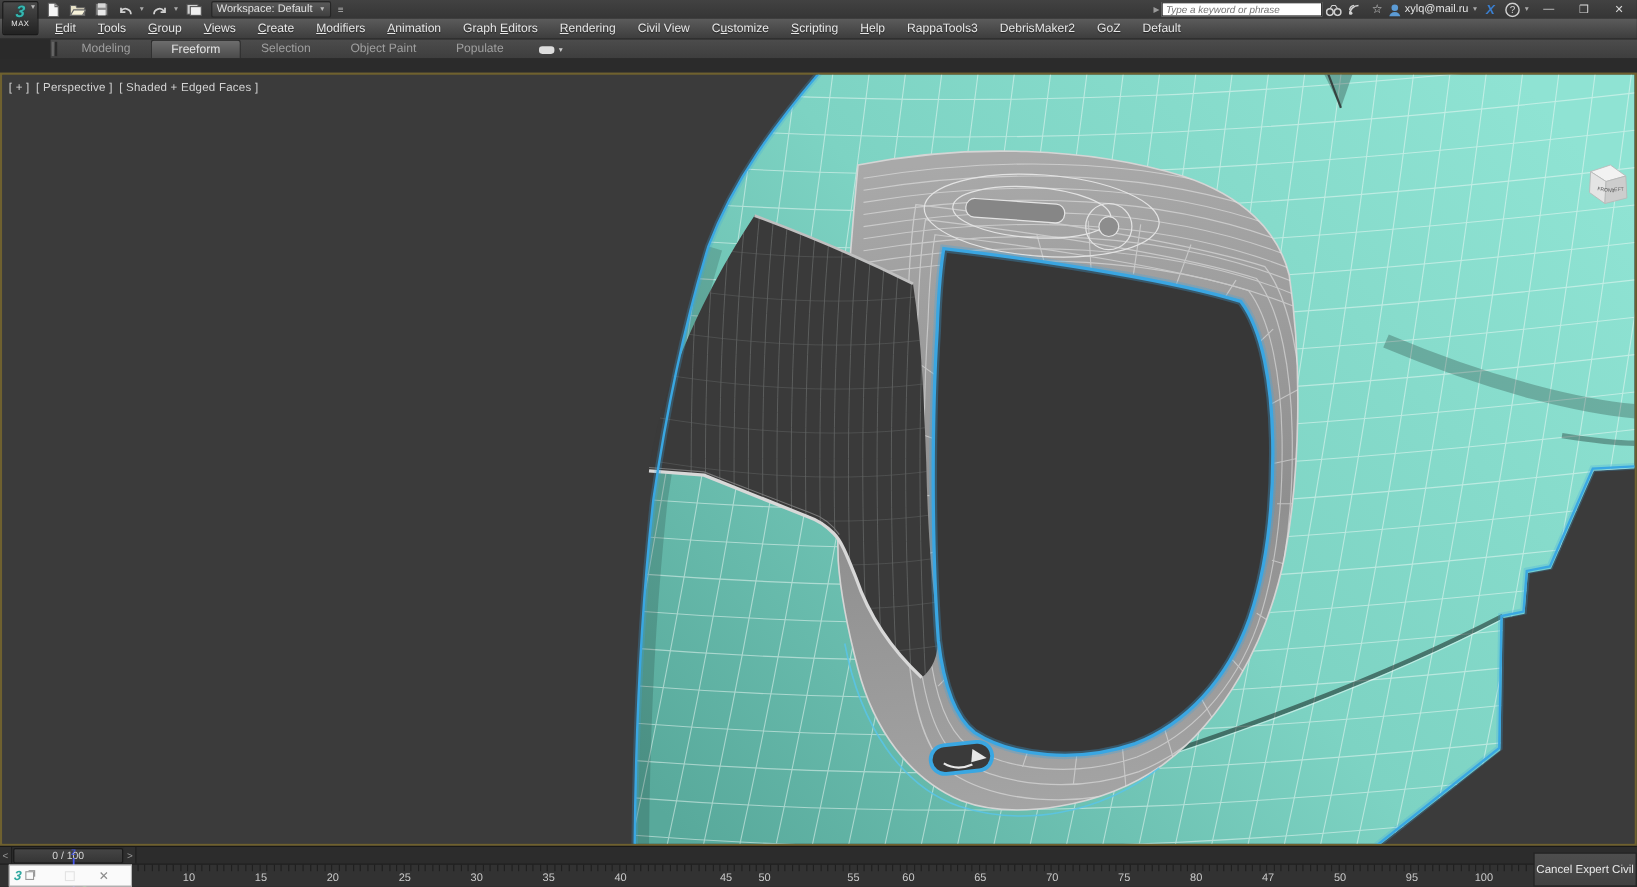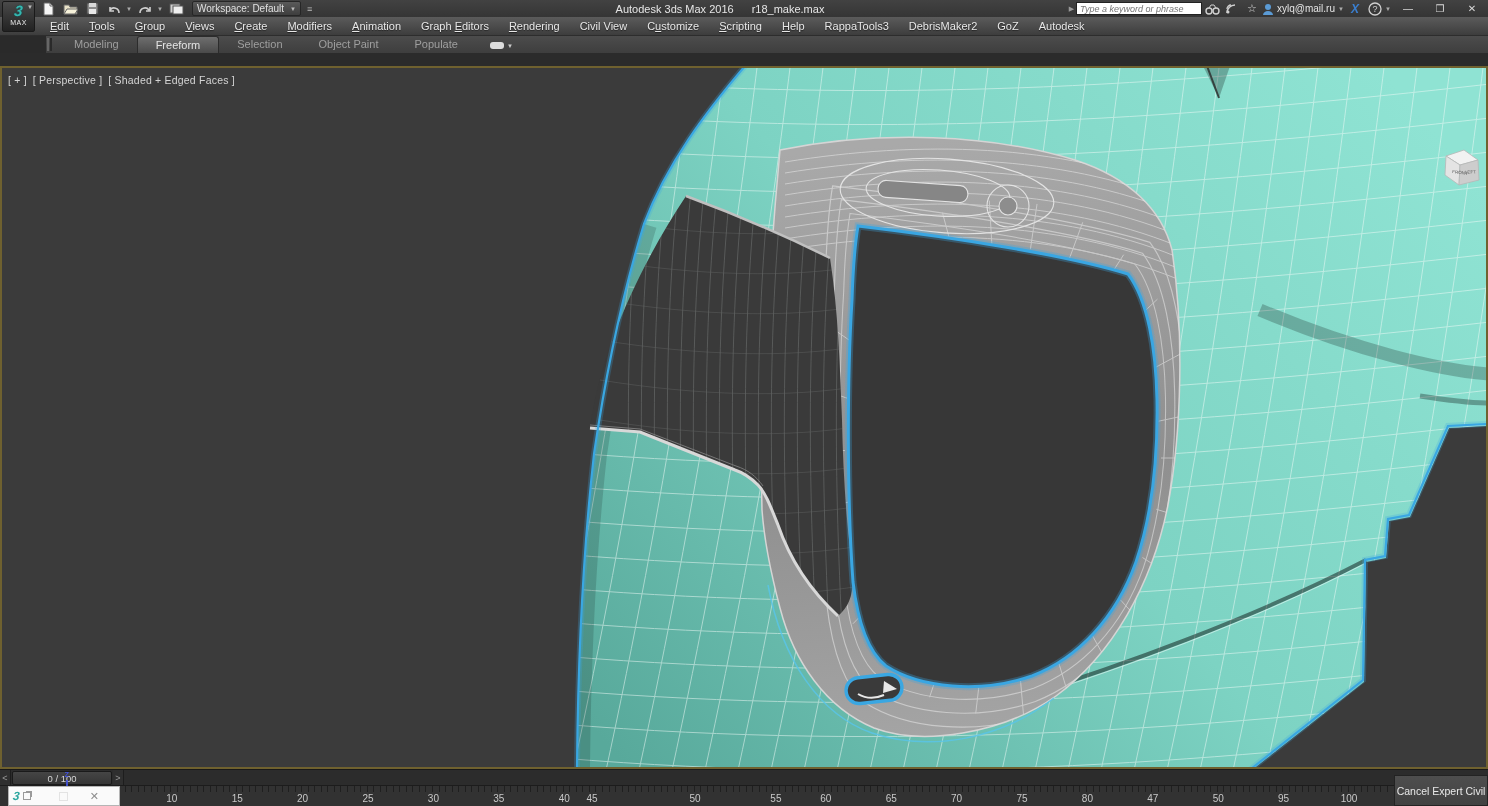--- a/index.html
+++ b/index.html
@@ -23,21 +23,21 @@
     background:linear-gradient(#5a5a5a,#3e3e3e); border:1px solid #262626; border-radius:2px;
     padding:0 4px; font-size:10px; color:#e0e0e0; cursor:pointer; }
   #workspace .caret { font-size:6px; color:#bbb; margin-left:6px; }
   #qat-overflow { color:#bbb; font-size:9px; margin-left:4px; cursor:pointer; }
   #title-center { position:absolute; left:420px; width:600px; top:0; height:17px;
     display:flex; align-items:center; justify-content:center; gap:18px;
     font-size:11px; color:#e6e6e6; }
   #title-right { position:absolute; right:0; top:0; height:17px; display:flex; align-items:center; }
   #search-wrap { display:flex; align-items:center; }
   #search-arrow { color:#999; font-size:7px; margin-right:2px; }
-  #search-input { width:126px; height:13px; font-size:9px; font-style:italic; color:#777;
+  #search-input { width:146px; height:13px; font-size:9px; font-style:italic; color:#777;
     border:1px solid #222; background:#fff; padding:0 3px; font-family:"Liberation Sans",sans-serif; }
   .tbtn { width:20px; height:15px; display:flex; align-items:center; justify-content:center;
     cursor:pointer; color:#cfcfcf; font-size:11px; }
   #account { display:flex; align-items:center; font-size:10px; color:#e4e4e4; cursor:pointer; gap:3px; }
   #exchange-x { color:#3a7fd0; font-weight:bold; font-style:italic; font-size:12px; }
   .winbtn { width:32px; height:17px; display:flex; align-items:center; justify-content:center;
     color:#d8d8d8; font-size:10px; cursor:pointer; }
   
   #menubar { position:absolute; left:0; top:17px; width:1488px; height:19px;
     background:linear-gradient(#5b5b5b,#3d3d3d); border-bottom:1px solid #2d2d2d;
@@ -141,24 +141,20 @@
           <rect x="1" y="2" width="10" height="9" fill="#cfcfcf" stroke="#555"></rect>
           <rect x="4" y="4" width="10" height="8" fill="#efefef" stroke="#555"></rect>
         </svg>
     </div>
     <div id="workspace">
       <span>Workspace: Default</span>
       <span class="caret">▼</span>
     </div>
     <span id="qat-overflow">≡</span>
   </div>
-  <div id="title-center">
-    <span>Autodesk 3ds Max 2016</span>
-    <span>r18_make.max</span>
-  </div>
   <div id="title-right">
     <div id="search-wrap">
       <span id="search-arrow">▶</span>
       <input id="search-input" placeholder="Type a keyword or phrase" style="">
     </div>
     <div class="tbtn">
       <svg width="15" height="12">
           <circle cx="4" cy="8" r="3" fill="none" stroke="#d0d0d0" stroke-width="1.4"></circle>
           <circle cx="11" cy="8" r="3" fill="none" stroke="#d0d0d0" stroke-width="1.4"></circle>
           <path d="M4,5 l2,-3 h3 l2,3" fill="none" stroke="#d0d0d0"></path>
@@ -207,21 +203,21 @@
     <div class="menu-item"><span><span class="u">A</span>nimation</span></div>
     <div class="menu-item"><span>Graph <span class="u">E</span>ditors</span></div>
     <div class="menu-item"><span><span class="u">R</span>endering</span></div>
     <div class="menu-item"><span>Civil View</span></div>
     <div class="menu-item"><span>C<span class="u">u</span>stomize</span></div>
     <div class="menu-item"><span><span class="u">S</span>cripting</span></div>
     <div class="menu-item"><span><span class="u">H</span>elp</span></div>
     <div class="menu-item"><span>RappaTools3</span></div>
     <div class="menu-item"><span>DebrisMaker2</span></div>
     <div class="menu-item"><span>GoZ</span></div>
-    <div class="menu-item"><span>Autodesk</span></div>
+    <div class="menu-item"><span>Default</span></div>
   </div>
 
 <div id="ribbonbar">
   <div id="ribbon-grip"></div>
   <div style="display:flex;align-items:flex-end;">
 
   <div class="rtab"><span>Modeling</span></div>
       <div class="rtab active"><span>Freeform</span></div>
       <div class="rtab"><span>Selection</span></div>
       <div class="rtab"><span>Object Paint</span></div>
@@ -662,21 +658,21 @@
     </div>
   <div>
 
   <span class="rlabel" style="left: 171.8px;"><i style="font-style:normal">10</i></span>
       <span class="rlabel" style="left: 237.2px;"><i style="font-style:normal">15</i></span>
       <span class="rlabel" style="left: 302.6px;"><i style="font-style:normal">20</i></span>
       <span class="rlabel" style="left: 368px;"><i style="font-style:normal">25</i></span>
       <span class="rlabel" style="left: 433.4px;"><i style="font-style:normal">30</i></span>
       <span class="rlabel" style="left: 498.8px;"><i style="font-style:normal">35</i></span>
       <span class="rlabel" style="left: 564.2px;"><i style="font-style:normal">40</i></span>
-      <span class="rlabel" style="left: 592px;"><i style="font-style:normal">45</i></span>
+      <span class="rlabel" style="left: 660px;"><i style="font-style:normal">45</i></span>
       <span class="rlabel" style="left: 695px;"><i style="font-style:normal">50</i></span>
       <span class="rlabel" style="left: 760.4px; padding-left: 31px;"><i style="font-style:normal">55</i></span>
       <span class="rlabel" style="left: 825.8px;"><i style="font-style:normal">60</i></span>
       <span class="rlabel" style="left: 891.2px;"><i style="font-style:normal">65</i></span>
       <span class="rlabel" style="left: 956.6px;"><i style="font-style:normal">70</i></span>
       <span class="rlabel" style="left: 1022px;"><i style="font-style:normal">75</i></span>
       <span class="rlabel" style="left: 1087.4px;"><i style="font-style:normal">80</i></span>
       <span class="rlabel" style="left: 1152.8px;"><i style="font-style:normal">47</i></span>
       <span class="rlabel" style="left: 1218.2px;"><i style="font-style:normal">50</i></span>
       <span class="rlabel" style="left: 1283.6px;"><i style="font-style:normal">95</i></span>

